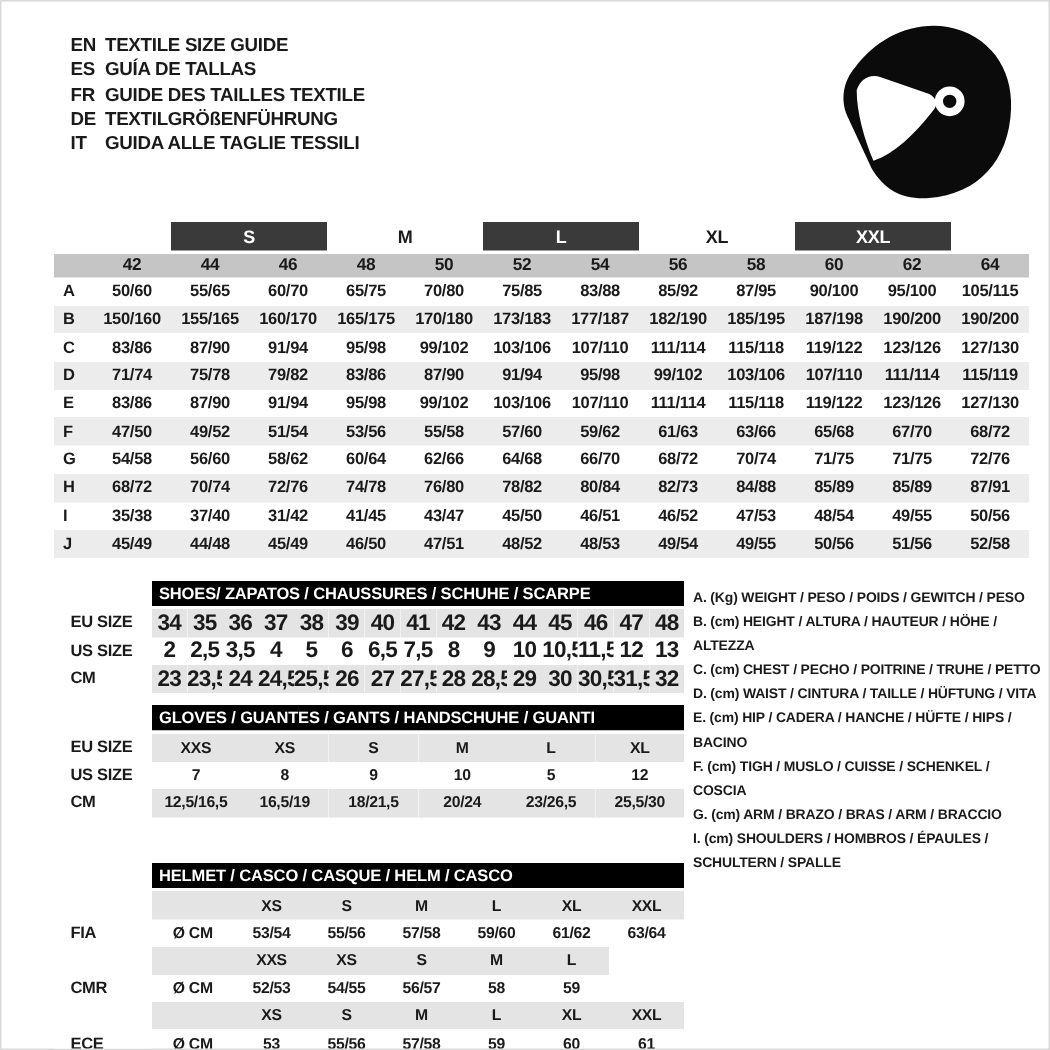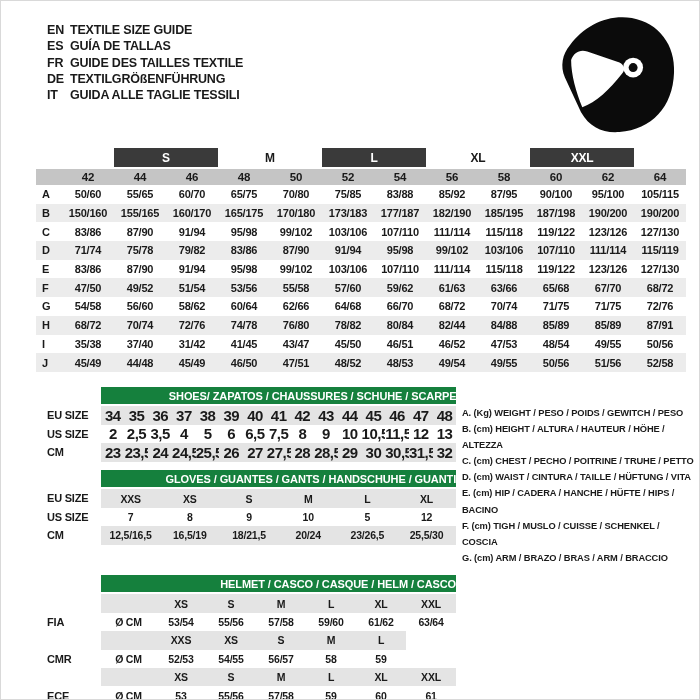--- a/index.html
+++ b/index.html
@@ -24,29 +24,29 @@
   .group-row td{height:19px;font-size:12px;border-bottom:2px solid #fff;}
   .group-dark{background:#3a3a3a;color:#ffffff;}
   .group-plain{color:#1a1a1a;}
   .num-row td{background:#c5c5c5;height:16px;font-size:11.5px;}
   .data-row td{height:18.7px;}
   .data-row.alt td{background:#ececec;}
   .row-label{text-align:left !important;padding-left:6px !important;}
 
   
   .sub-table{position:absolute;left:35px;width:420px;}
-  .sub-table th.bar{background:#15803d;color:#fff;font-size:11px;text-align:right;
+  .sub-table th.bar{background:#000000;color:#fff;font-size:11px;text-align:left;
     padding-left:5px;height:17px;border-bottom:2px solid #fff;letter-spacing:-0.1px;}
   .sub-table td{font-size:10.5px;height:18.4px;}
   .sub-table td.sh{background:#e4e4e4;}
   .sub-table td.side{text-align:left;padding-left:11px;font-size:11px;background:#fff;}
   .shoes-table td.v{letter-spacing:-0.5px;font-size:15px;margin-top:23px;}
 
   
-  .legend{position:absolute;left:461px;top:404px;width:233px;}
+  .legend{position:absolute;left:461px;top:389px;width:233px;}
   .legend-item{font-size:9.3px;font-weight:700;line-height:16.1px;letter-spacing:-0.1px;}
 </style>
 </head>
 <body>
 
 <div class="canvas">
 
   <div class="lang-header">
       <div class="lang-row">
         <span class="lang-code">EN</span>
@@ -229,21 +229,21 @@
         </tr>
         <tr class="data-row alt">
           <td class="row-label">H</td>
           <td>68/72</td>
           <td>70/74</td>
           <td>72/76</td>
           <td>74/78</td>
           <td>76/80</td>
           <td>78/82</td>
           <td>80/84</td>
-          <td>82/44</td>
+          <td>82/73</td>
           <td>84/88</td>
           <td>85/89</td>
           <td>85/89</td>
           <td>87/91</td>
         </tr>
         <tr class="data-row">
           <td class="row-label">I</td>
           <td>35/38</td>
           <td>37/40</td>
           <td>31/42</td>
@@ -487,15 +487,16 @@
   </table>
 
   <div class="legend">
       <div class="legend-item">A. (Kg) WEIGHT / PESO / POIDS / GEWITCH / PESO</div>
       <div class="legend-item">B. (cm) HEIGHT / ALTURA / HAUTEUR / HÖHE / ALTEZZA</div>
       <div class="legend-item">C. (cm) CHEST / PECHO / POITRINE / TRUHE / PETTO</div>
       <div class="legend-item">D. (cm) WAIST / CINTURA / TAILLE / HÜFTUNG / VITA</div>
       <div class="legend-item">E. (cm) HIP / CADERA / HANCHE / HÜFTE / HIPS /  BACINO</div>
       <div class="legend-item">F. (cm) TIGH / MUSLO / CUISSE / SCHENKEL / COSCIA</div>
       <div class="legend-item">G. (cm) ARM  / BRAZO / BRAS / ARM / BRACCIO</div>
+      <div class="legend-item">I.  (cm) SHOULDERS / HOMBROS / ÉPAULES / SCHULTERN / SPALLE</div>
     </div>
 
 </div>
 
 </body></html>

